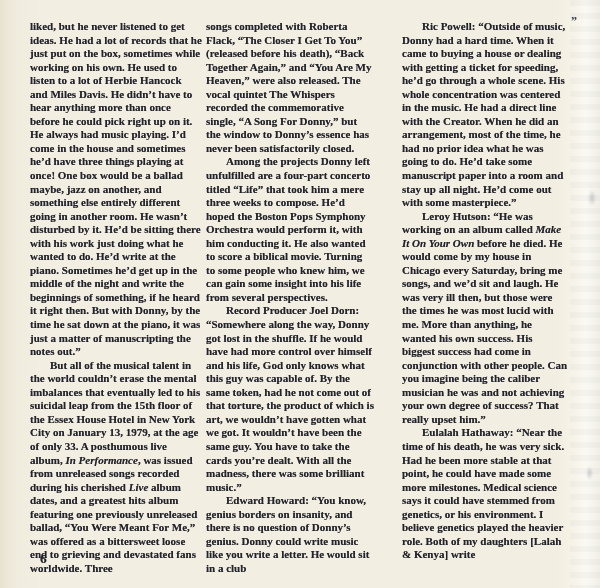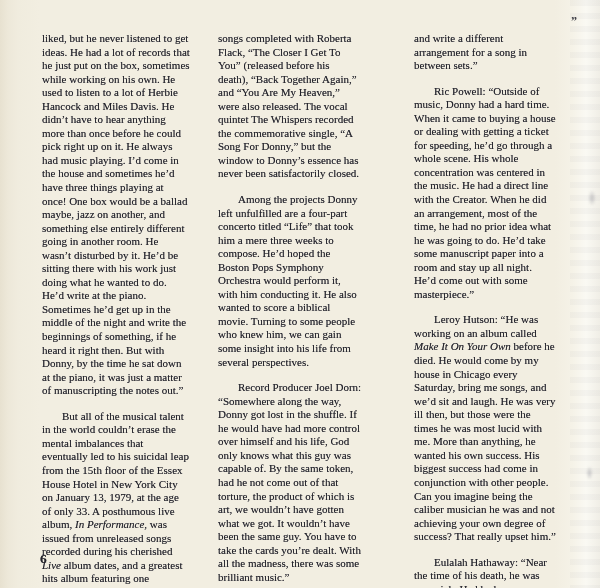--- a/index.html
+++ b/index.html
@@ -40,21 +40,21 @@
     position: absolute;
     top: 20px;
     font-size: 11px;
     line-height: 13.55px;
     text-align: left;
     text-shadow: 0 0 0.6px rgba(30,30,45,0.55);
   }
   .col1 { left: 30px;  width: 172px; }
   .col2 { left: 206px; width: 168px; }
   .col3 { left: 402px; width: 166px; }
-  .para { margin: 12px; }
+  .para { margin: 0; font-weight: bold; }
   .para.indent { text-indent: 20px; }
   .italic { font-style: italic; }
   .page-number {
     position: absolute;
     left: 40px;
     top: 551px;
     font-size: 13.5px;
     font-weight: bold;
     letter-spacing: .5px;
     text-shadow: 0 0 0.6px rgba(30,30,45,0.5);
@@ -77,23 +77,23 @@
   <div class="smudge s2"></div>
 
   <div class="col col1">
       <p class="para"><span>liked, but he never listened to get ideas. He had a lot of records that he just put on the box, sometimes while working on his own. He used to listen to a lot of Herbie Hancock and Miles Davis. He didn’t have to hear anything more than once before he could pick right up on it. He always had music playing. I’d come in the house and sometimes he’d have three things playing at once! One box would be a ballad maybe, jazz on another, and something else entirely different going in another room. He wasn’t disturbed by it. He’d be sitting there with his work just doing what he wanted to do. He’d write at the piano. Sometimes he’d get up in the middle of the night and write the beginnings of something, if he heard it right then. But with Donny, by the time he sat down at the piano, it was just a matter of manuscripting the notes out.”</span></p>
       <p class="para indent"><span>But all of the musical talent in the world couldn’t erase the mental imbalances that eventually led to his suicidal leap from the 15th floor of the Essex House Hotel in New York City on January 13, 1979, at the age of only 33. A posthumous live album, </span><span class="italic">In Performance</span><span>, was issued from unreleased songs recorded during his cherished </span><span class="italic">Live</span><span> album dates, and a greatest hits album featuring one previously unreleased ballad, “You Were Meant For Me,” was offered as a bittersweet loose end to grieving and devastated fans worldwide. Three</span></p>
     </div>
   <div class="col col2">
       <p class="para"><span>songs completed with Roberta Flack, “The Closer I Get To You” (released before his death), “Back Together Again,” and “You Are My Heaven,” were also released. The vocal quintet The Whispers recorded the commemorative single, “A Song For Donny,” but the window to Donny’s essence has never been satisfactorily closed.</span></p>
       <p class="para indent"><span>Among the projects Donny left unfulfilled are a four-part concerto titled “Life” that took him a mere three weeks to compose. He’d hoped the Boston Pops Symphony Orchestra would perform it, with him conducting it. He also wanted to score a biblical movie. Turning to some people who knew him, we can gain some insight into his life from several perspectives.</span></p>
       <p class="para indent"><span>Record Producer Joel Dorn: “Somewhere along the way, Donny got lost in the shuffle. If he would have had more control over himself and his life, God only knows what this guy was capable of. By the same token, had he not come out of that torture, the product of which is art, we wouldn’t have gotten what we got. It wouldn’t have been the same guy. You have to take the cards you’re dealt. With all the madness, there was some brilliant music.”</span></p>
+      <p class="para indent"><span>Edward Howard: “You know, genius borders on insanity, and there is no question of Donny’s genius. Donny could write music like you write a letter. He would sit in a club</span></p>
     </div>
   <div class="col col3">
-      <p class="para"><span>and write a different arrangement for a song in between sets.”</span></p>
       <p class="para indent"><span>Ric Powell: “Outside of music, Donny had a hard time. When it came to buying a house or dealing with getting a ticket for speeding, he’d go through a whole scene. His whole concentration was centered in the music. He had a direct line with the Creator. When he did an arrangement, most of the time, he had no prior idea what he was going to do. He’d take some manuscript paper into a room and stay up all night. He’d come out with some masterpiece.”</span></p>
       <p class="para indent"><span>Leroy Hutson: “He was working on an album called </span><span class="italic">Make It On Your Own</span><span> before he died. He would come by my house in Chicago every Saturday, bring me songs, and we’d sit and laugh. He was very ill then, but those were the times he was most lucid with me. More than anything, he wanted his own success. His biggest success had come in conjunction with other people. Can you imagine being the caliber musician he was and not achieving your own degree of success? That really upset him.”</span></p>
       <p class="para indent"><span>Eulalah Hathaway: “Near the time of his death, he was very sick. Had he been more stable at that point, he could have made some more milestones. Medical science says it could have stemmed from genetics, or his environment. I believe genetics played the heavier role. Both of my daughters [Lalah &amp; Kenya] write</span></p>
     </div>
 
   <div class="page-number">6</div>
   <div class="artifact">”</div>
 </div>
 
 </body></html>

